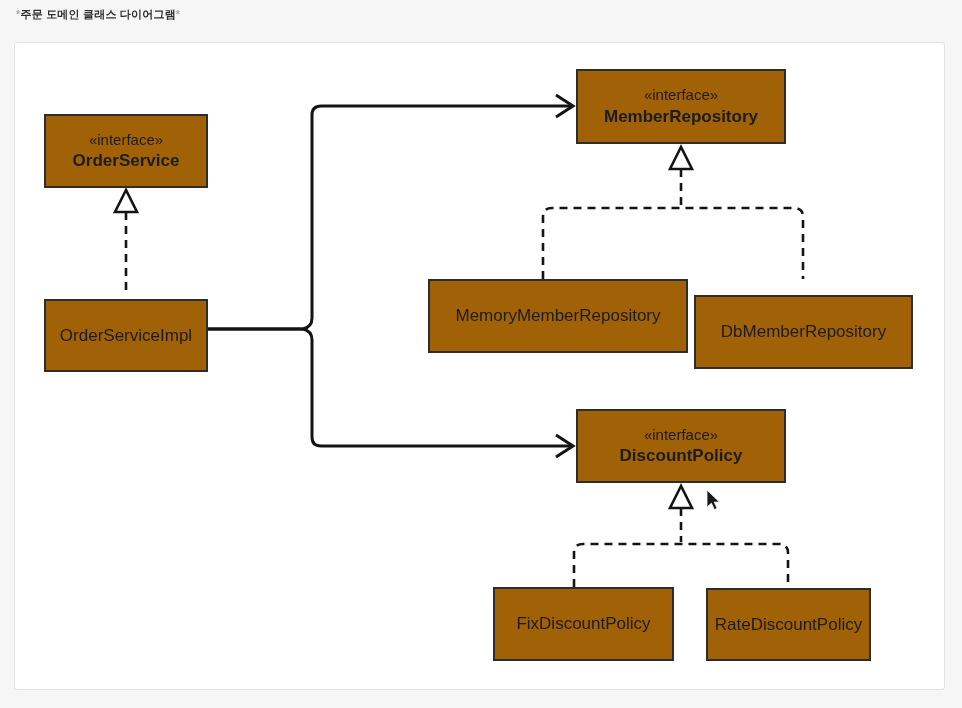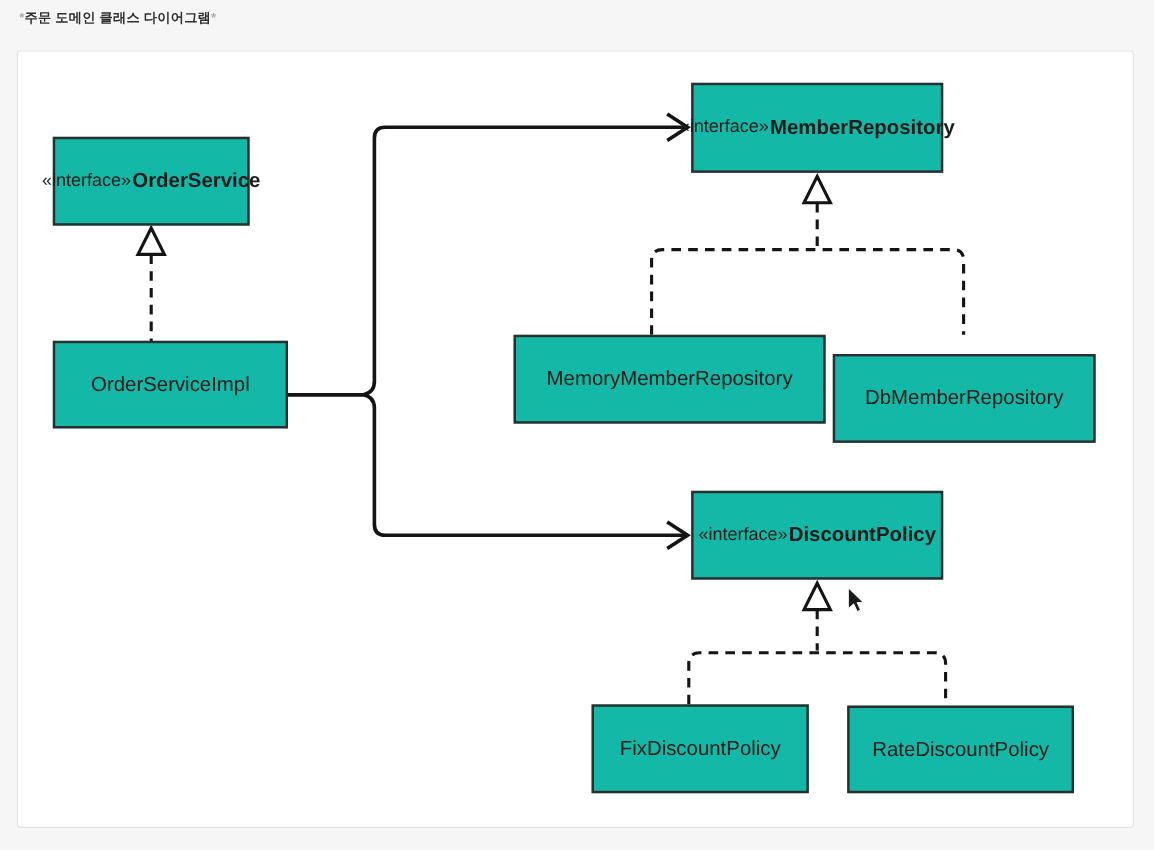--- a/index.html
+++ b/index.html
@@ -30,43 +30,43 @@
     border-radius: 3px;
     box-sizing: border-box;
   }
   .connector-layer {
     position: absolute;
     left: 0; top: 0;
     width: 931px; height: 648px;
   }
   .node {
     position: absolute;
-    background: #14b8a6;
+    background: #a16207;
     border: 2px solid #2d2d2d;
     box-sizing: border-box;
     display: flex;
-    flex-direction: row;
+    flex-direction: column;
     align-items: center;
     justify-content: center;
     gap: 1px;
     color: #1c1c1c;
     text-align: center;
     line-height: 1.25;
   }
   .node .stereotype { font-size: 15px; font-weight: normal; }
   .node .classname  { font-size: 17px; font-weight: bold; }
   .node .classname-plain { font-size: 17px; font-weight: normal; }
   #n-order-service            { left: 29px;  top: 71px;  width: 164px; height: 74px; }
-  #n-order-service-impl       { left: 29px;  top: 241px; width: 196px; height: 73px; }
+  #n-order-service-impl       { left: 29px;  top: 256px; width: 164px; height: 73px; }
   #n-member-repository        { left: 561px; top: 26px;  width: 210px; height: 75px; }
   #n-memory-member-repository { left: 413px; top: 236px; width: 260px; height: 74px; }
   #n-db-member-repository     { left: 679px; top: 236px; width: 219px; height: 74px; margin-top: 16px; }
   #n-discount-policy          { left: 561px; top: 366px; width: 210px; height: 74px; }
   #n-fix-discount-policy      { left: 478px; top: 544px; width: 181px; height: 74px; }
-  #n-rate-discount-policy     { left: 691px; top: 545px; width: 189px; height: 73px; }
+  #n-rate-discount-policy     { left: 691px; top: 545px; width: 165px; height: 73px; }
 </style>
 </head>
 <body>
 
 <div class="page-title">
   <span class="asterisk">*</span><span>주문 도메인 클래스 다이어그램</span><span class="asterisk">*</span>
 </div>
 
 <div class="panel">
 

